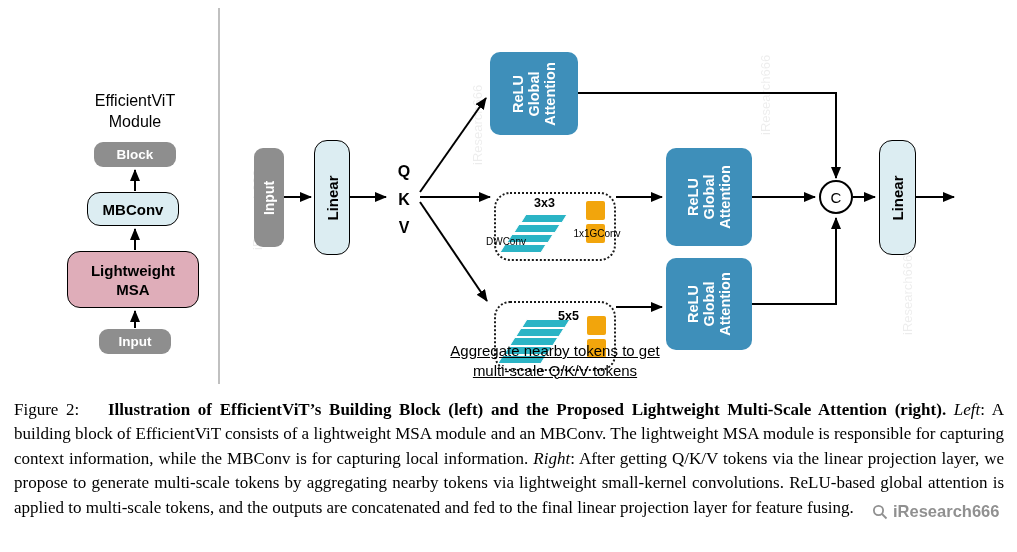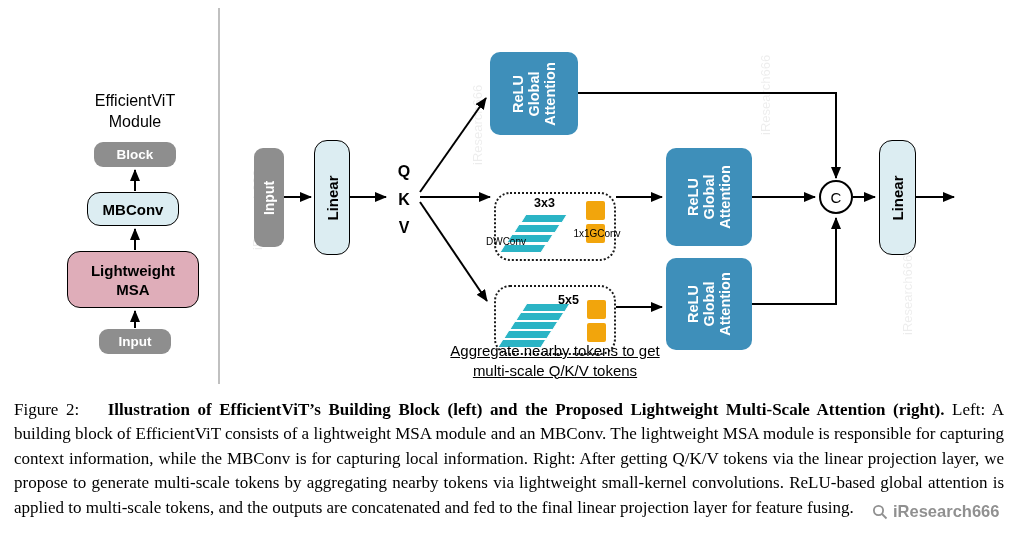--- a/index.html
+++ b/index.html
@@ -34,21 +34,21 @@
   .circle{ position:absolute; left:819px; top:180px; width:34px; height:34px;
            border:2.2px solid #000; border-radius:50%; background:#fff;
            display:flex; align-items:center; justify-content:center;
            font-size:15px; font-weight:500; }
   .agg  { position:absolute; left:420px; top:341px; width:270px; text-align:center;
           font-size:15px; line-height:19.5px; white-space:pre-line;text-decoration:underline; }
   .caption{ position:absolute; left:14px; top:398px; width:990px;
             font-family:"Liberation Serif", serif; font-size:17px; line-height:24.4px;
             text-align:justify; }
   .cap-b{ font-weight:bold;margin-left:21px; }
-  .cap-i{ }
+  .cap-i{ font-style:italic; }
   .wm   { position:absolute; left:872px; top:502px; display:flex; align-items:center; gap:5px;
           color:#7d7d7d; opacity:0.85; font-size:16.5px; font-weight:bold; }
   .wm-faint{ position:absolute; color:#000; opacity:0.07; font-size:13px;
              transform:rotate(-90deg); transform-origin:left top; white-space:nowrap; }
 </style>
 </head>
 <body>
 
 <div class="figure">
 
@@ -131,21 +131,21 @@
 
   <div class="sublabel" style="left:476px; top:236px; width:60px;">DWConv</div>
   <div class="sublabel" style="left:558px; top:228px; width:78px;">1x1GConv</div>
 
   <div class="box teal" style="left:666px; top:148px; width:86px; height:98px;">
     <span class="vtext">ReLU
 Global
 Attention</span>
   </div>
 
-  <div class="dotted" style="left:494px; top:256px; width:122px; height:70px;">
+  <div class="dotted" style="left:494px; top:272px; width:122px; height:70px;">
     <div class="plates" style="left:4px; top:6px; width:88px; height:58px;">
       <i style="left:0px;  top:46px; width:44px; height:8.5px;"></i>
       <i style="left:6px;  top:37px; width:44px; height:8.5px;"></i>
       <i style="left:12px; top:28px; width:44px; height:8.5px;"></i>
       <i style="left:18px; top:19px; width:44px; height:8.5px;"></i>
       <i style="left:24px; top:10px; width:44px; height:8.5px;"></i>
     </div>
     <div class="klabel" style="left:62px; top:6px;">5x5</div>
     <div class="osq" style="left:91px; top:13px;">
       <i></i>

